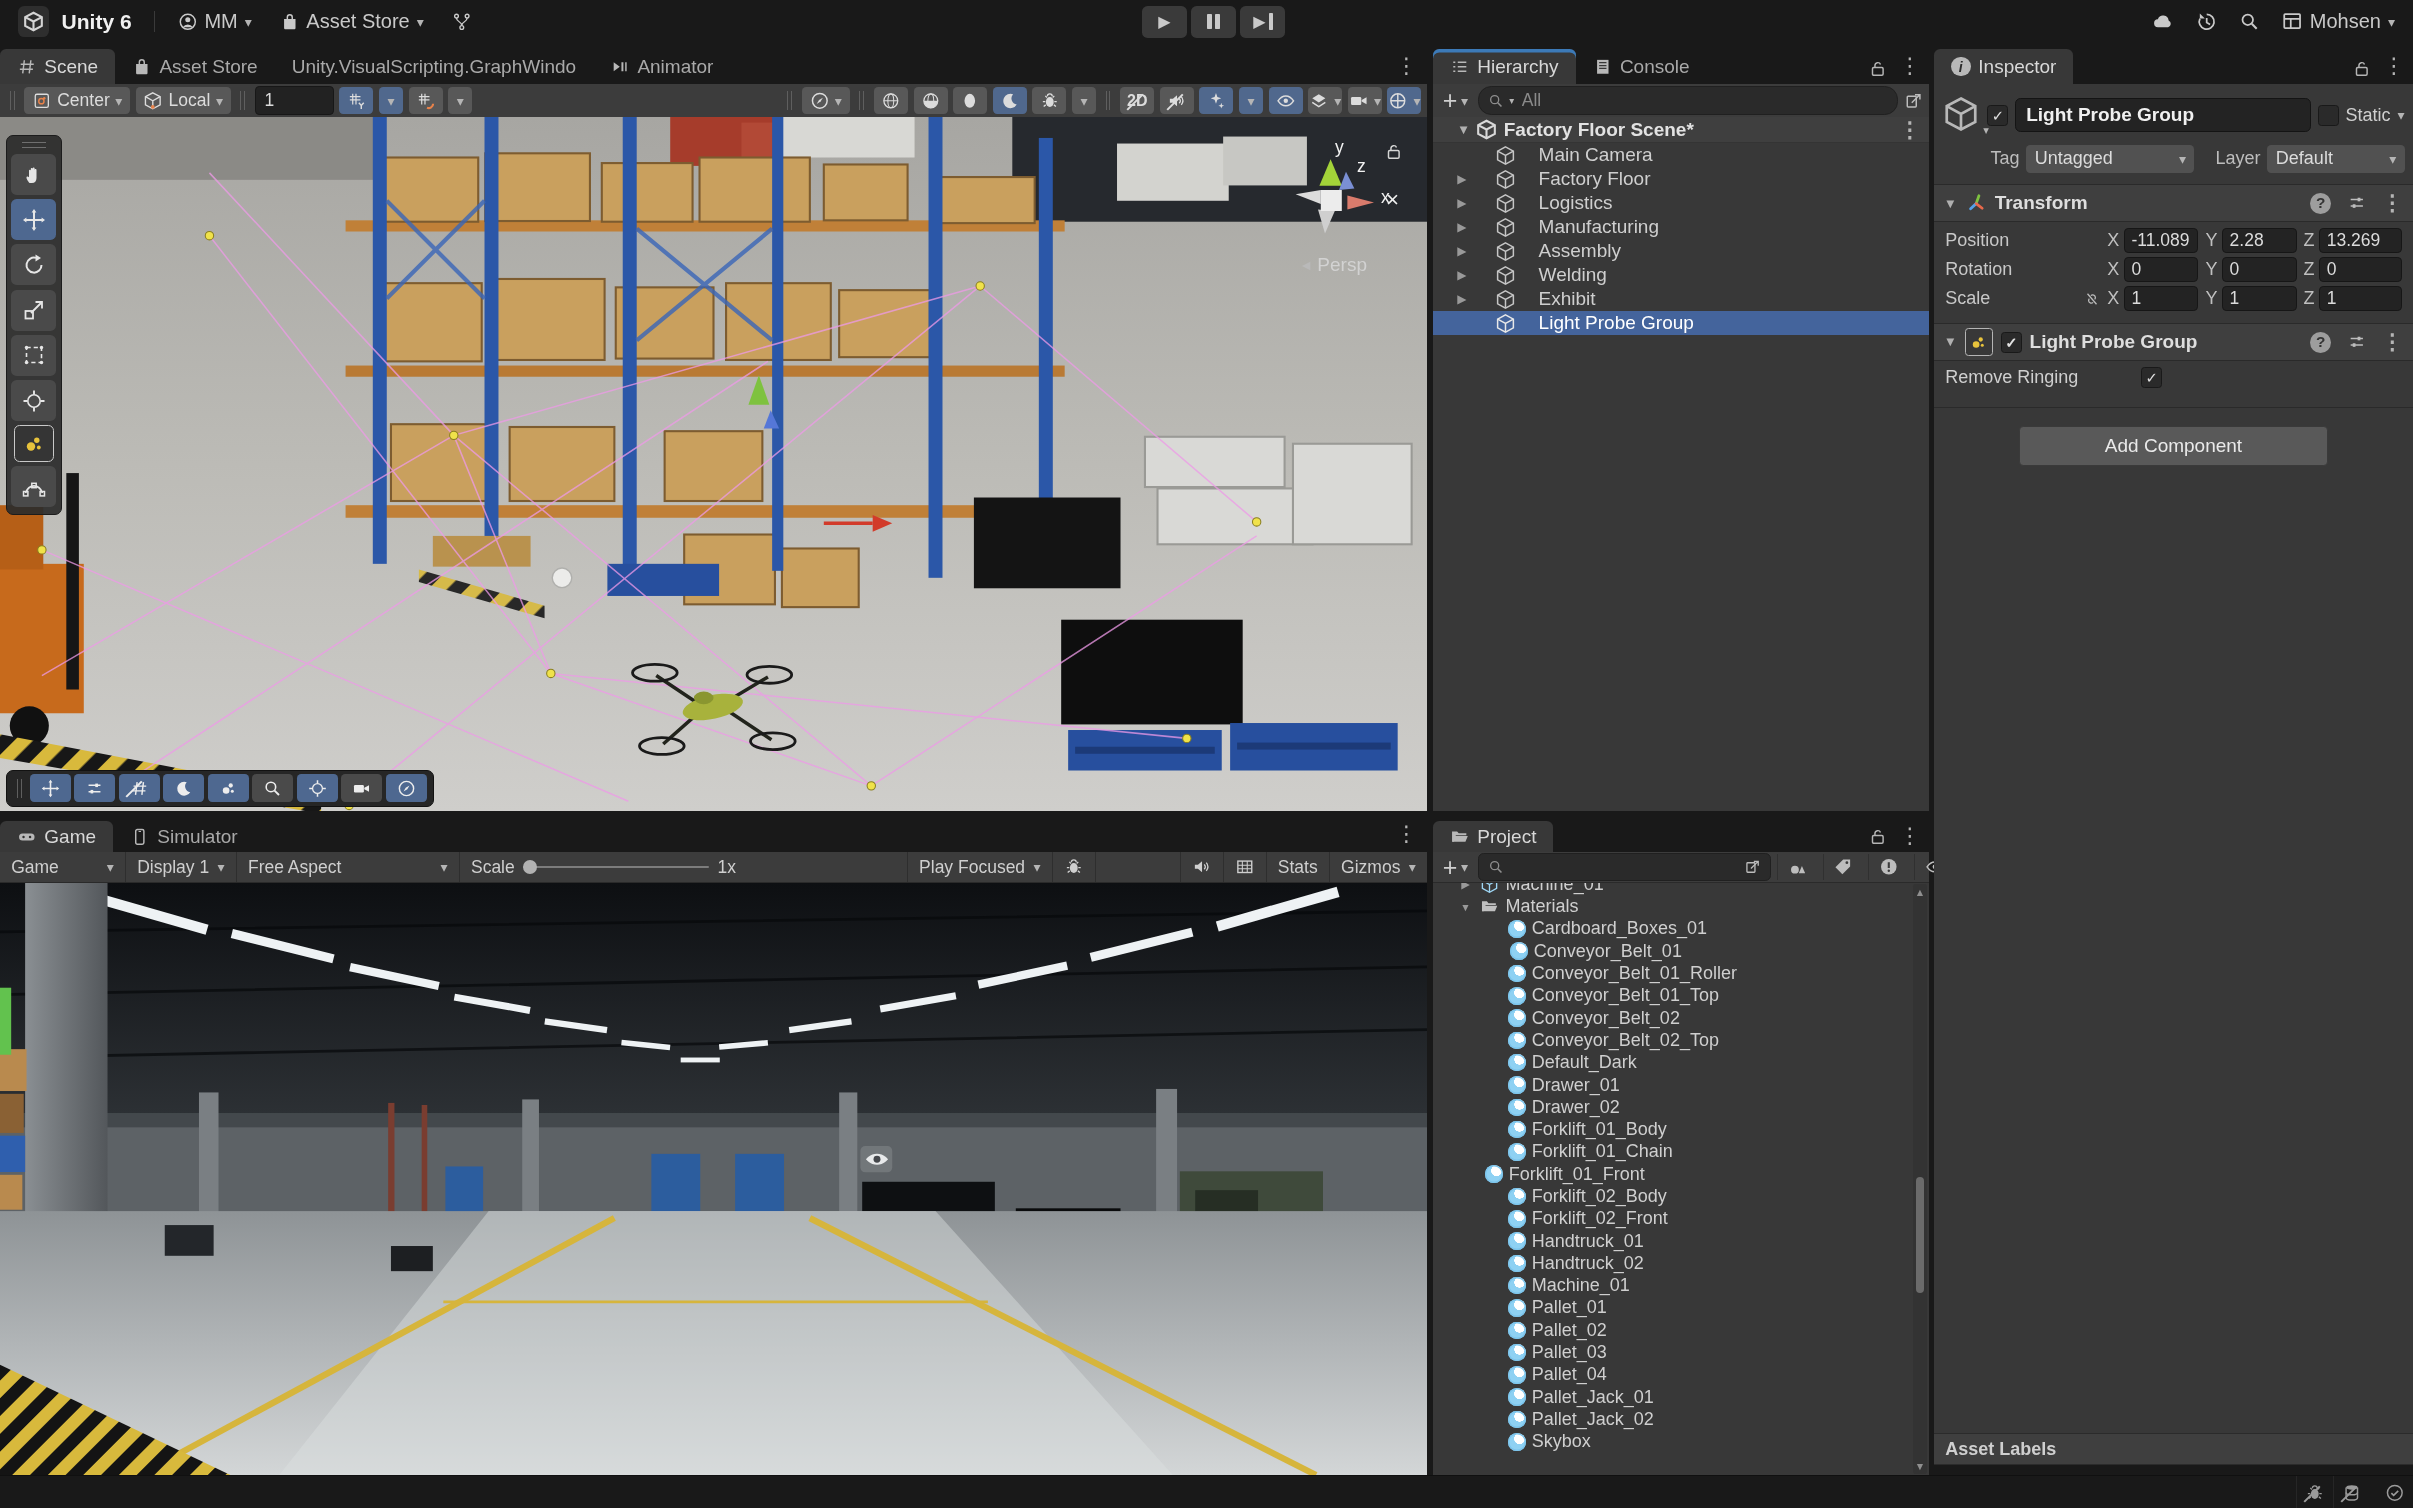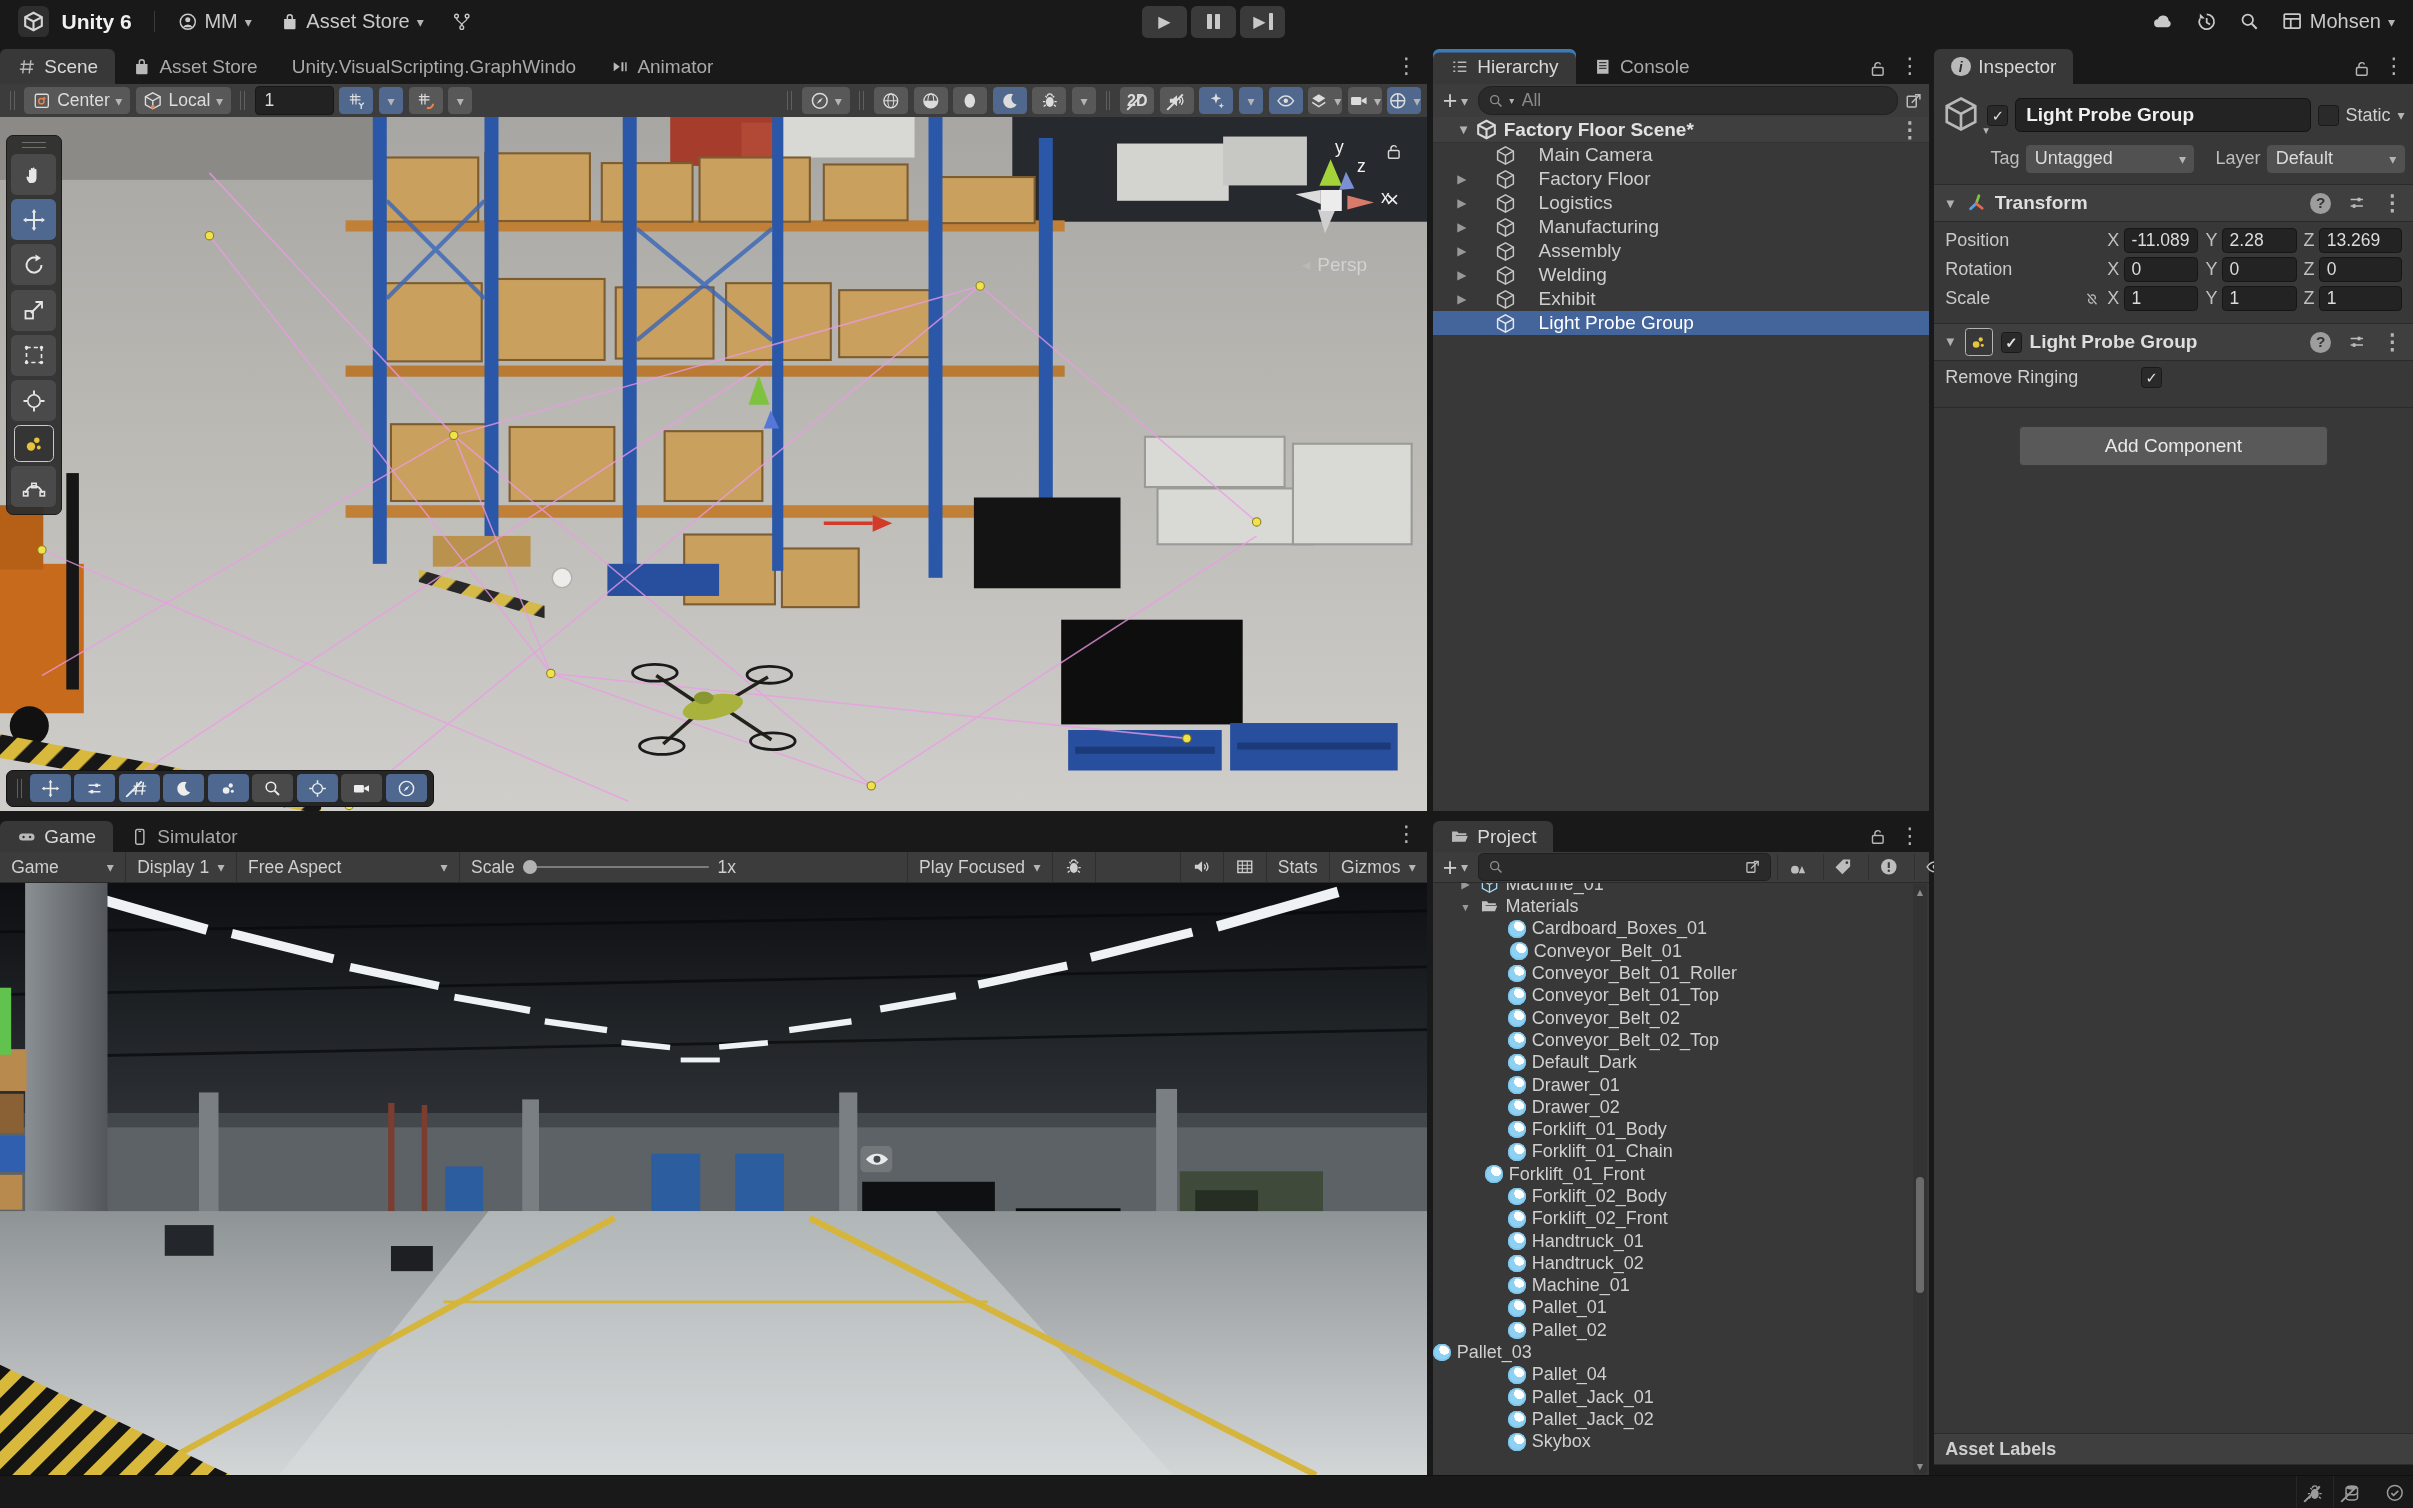--- a/index.html
+++ b/index.html
@@ -1204,21 +1204,21 @@
           <span>Machine_01</span>
         </div>
         <div class="prow" style="padding-left:75px">
           <span class="mat"></span>
           <span>Pallet_01</span>
         </div>
         <div class="prow" style="padding-left:75px">
           <span class="mat"></span>
           <span>Pallet_02</span>
         </div>
-        <div class="prow" style="">
+        <div class="prow" style="padding-left:75px">
           <span class="mat"></span>
           <span>Pallet_03</span>
         </div>
         <div class="prow" style="padding-left:75px">
           <span class="mat"></span>
           <span>Pallet_04</span>
         </div>
         <div class="prow" style="padding-left:75px">
           <span class="mat"></span>
           <span>Pallet_Jack_01</span>

